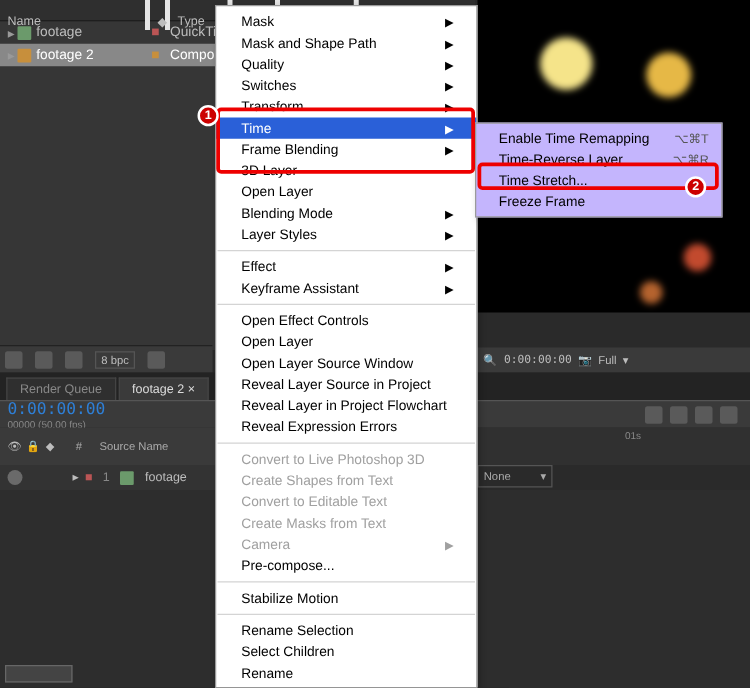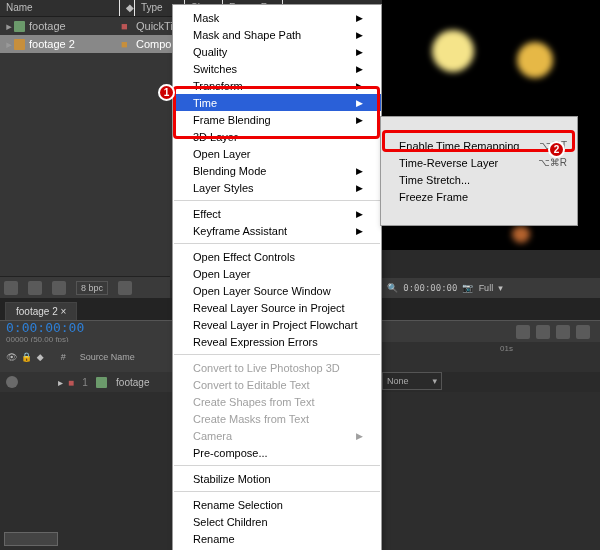--- a/index.html
+++ b/index.html
@@ -1,20 +1,20 @@
 <!DOCTYPE html>
 <html><head>
 <meta charset="utf-8">
 <style>
   * { box-sizing: border-box; margin: 0; padding: 0; font-family: "Lucida Grande", Arial, sans-serif; }
   body { width: 600px; height: 550px; background: #2a2a2a; color: #bdbdbd; font-size: 11px; overflow: hidden; position: relative; }
 
   .project-panel { position: absolute; top: 0; left: 0; width: 380px; height: 280px; background: #363636; }
   .proj-header { display: flex; background: #2f2f2f; border-bottom: 1px solid #1e1e1e; height: 17px; }
-  .proj-header span { padding: 2px 6px; font-size: 10px; border-right: 1px solid #e5e5e5; color: #bdbdbd; }
+  .proj-header span { padding: 12px 6px; font-size: 10px; border-right: 4px solid #e5e5e5; color: #bdbdbd; }
   .proj-row { display: flex; align-items: center; height: 18px; padding-left: 4px; }
   .proj-row.sel { background: #888; color: #fff; }
   .twirl { width: 10px; display: inline-block; text-align: center; color: #999; }
   .icon-sq { width: 11px; height: 11px; margin-right: 4px; display: inline-block; border-radius: 1px; }
   .icon-sq.mov { background: #6b9a6b; }
   .icon-sq.comp { background: #c78f3c; }
 
   .toolbar-bottom { position: absolute; top: 276px; left: 0; width: 170px; height: 22px; background: #3a3a3a; border-top: 1px solid #222; display: flex; align-items: center; padding: 0 4px; gap: 10px; }
   .tool-ic { width: 14px; height: 14px; background: #5a5a5a; border-radius: 2px; }
   .bpc-ind { font-size: 9px; padding: 1px 4px; border: 1px solid #555; }
@@ -51,21 +51,21 @@
   .toggle-switches { position: absolute; bottom: 4px; left: 4px; width: 54px; height: 14px; background: #444; border: 1px solid #666; }
 
   
   .context-menu { position: absolute; top: 4px; left: 172px; width: 210px; background: #fff; border: 1px solid #9a9a9a; box-shadow: 2px 2px 6px rgba(0,0,0,0.3); padding: 4px 0; z-index: 10; }
   .menu-item { display: flex; justify-content: space-between; align-items: center; padding: 2px 18px 2px 20px; font-size: 11px; color: #000; height: 17px; position: relative; }
   .menu-item.disabled { color: #a0a0a0; }
   .menu-item.hl { background: #2a60d8; color: #fff; }
   .menu-sep { height: 1px; background: #d4d4d4; margin: 4px 1px; }
   .sub-arrow { font-size: 9px; }
 
-  .submenu { position: absolute; top: 116px; left: 380px; width: 198px; background: #e5e5e5; border: 1px solid #9a9a9a; box-shadow: 2px 2px 6px rgba(0,0,0,0.3); padding: 20px 0; z-index: 11; }
+  .submenu { position: absolute; top: 98px; left: 380px; width: 198px; background: #c4b5fd; border: 1px solid #9a9a9a; box-shadow: 2px 2px 6px rgba(0,0,0,0.3); padding: 3px 0; z-index: 11; }
   .submenu .menu-item { padding: 2px 10px 2px 18px; }
   .shortcut { font-size: 10px; color: #555; }
 
   .callout { position: absolute; border: 3px solid #e00; border-radius: 4px; pointer-events: none; z-index: 20; }
   .num-badge { position: absolute; width: 17px; height: 17px; background: #cc0000; border: 2px solid #fff; border-radius: 50%; color: #fff; font-size: 10px; font-weight: bold; display: flex; align-items: center; justify-content: center; z-index: 21; }
 </style>
 </head>
 <body>
 
 <div class="project-panel">
@@ -109,20 +109,21 @@
 </div>
 <div class="preview-controls">
   <span>🔍</span>
   <span class="pv-tc">0:00:00:00</span>
   <span>📷</span>
   <span>Full</span>
   <span>▾</span>
 </div>
 
 <div class="tabs-row">
+  <div class="tab">Render Queue</div>
   <div class="tab active"><span>footage 2</span> ×</div>
 </div>
 
 <div class="timeline-head">
   <div>
     <div class="tc-big">0:00:00:00</div>
     <div class="tc-sub">00000 (50.00 fps)</div>
   </div>
   <div class="timeline-head-right">
     <span class="head-btn"></span>
@@ -234,24 +235,24 @@
       <span>Reveal Layer in Project Flowchart</span>
     </div>
   <div class="menu-item">
       <span>Reveal Expression Errors</span>
     </div>
   <div class="menu-sep"></div>
   <div class="menu-item disabled">
       <span>Convert to Live Photoshop 3D</span>
     </div>
   <div class="menu-item disabled">
+      <span>Create Shapes from Text</span>
+    </div>
+  <div class="menu-item disabled">
       <span>Convert to Editable Text</span>
-    </div>
-  <div class="menu-item disabled">
-      <span>Create Shapes from Text</span>
     </div>
   <div class="menu-item disabled">
       <span>Create Masks from Text</span>
     </div>
   <div class="menu-item disabled">
       <span>Camera</span>
       <span class="sub-arrow">▶</span>
     </div>
   <div class="menu-item">
       <span>Pre-compose...</span>

